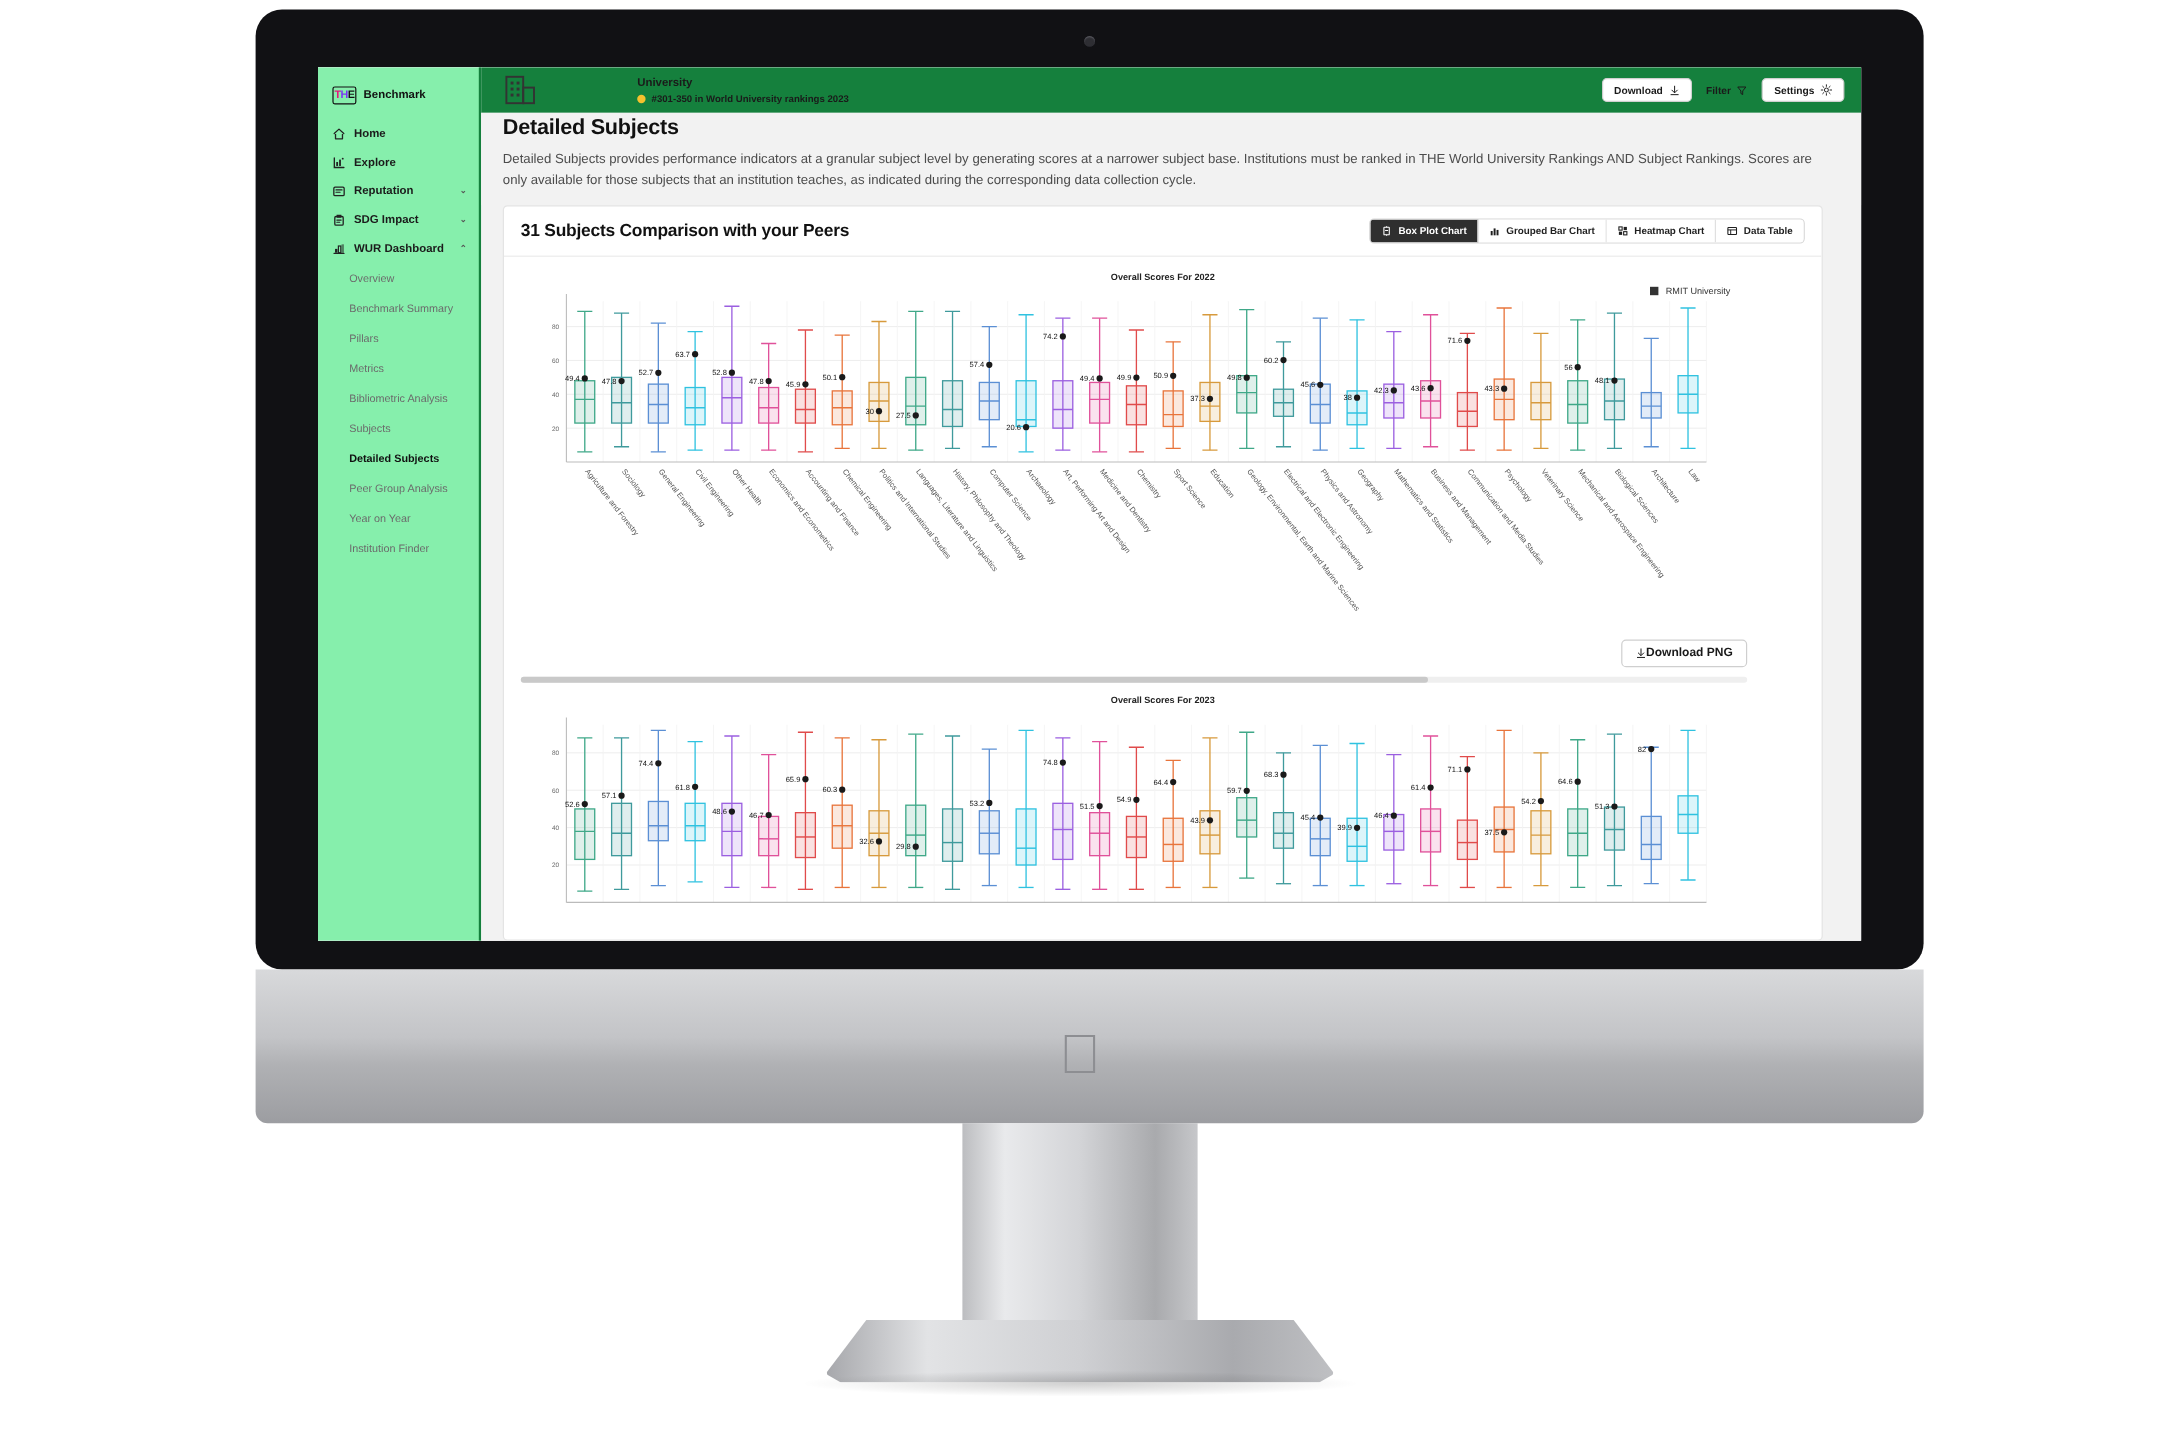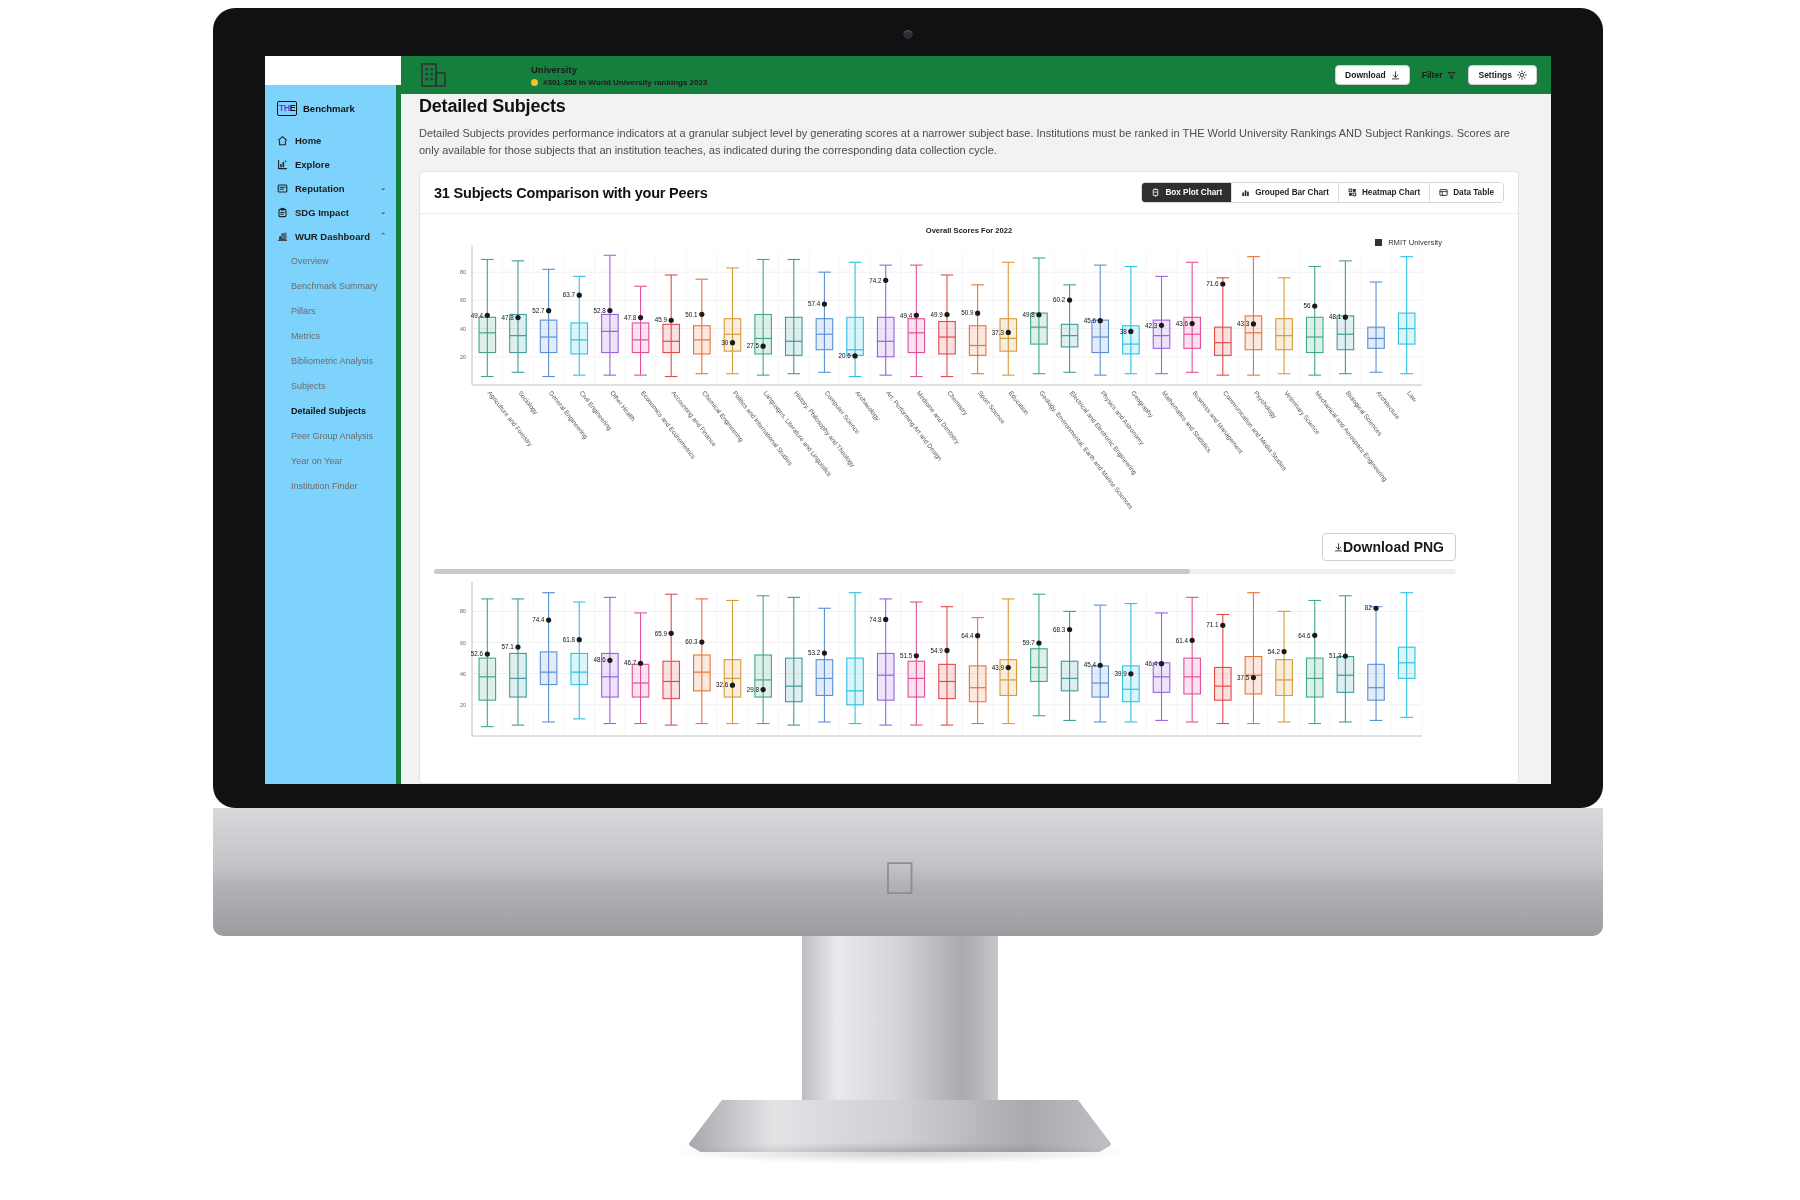--- a/index.html
+++ b/index.html
@@ -52,22 +52,22 @@
     position: absolute; left: 50%; top: 1142px; transform: translateX(-50%);
     width: 470px; height: 22px; border-radius: 50%;
     background: radial-gradient(ellipse at center, rgba(0,0,0,.18), rgba(0,0,0,0) 70%);
   }
 
   
   .app { position:absolute; inset:0; display:flex; background:#fff; }
 
   
   .sidebar {
-    width: 136px; flex: 0 0 136px; background:#7dd3fc;
-    border-right:5px solid #15803d; padding: 8px 0 0 0; margin-top: 29px;
+    width: 136px; flex: 0 0 136px; background:#86efac;
+    border-right:2px solid #15803d; padding: 8px 0 0 0;
   }
   .brand { display:flex; align-items:center; gap:6px; padding: 8px 0 12px 12px; }
   .brand-mark {
     width:20px;height:15px;border:1px solid #111;border-radius:2px;background:#fff;
     display:flex;align-items:center;justify-content:center;
     font-size:9px;font-weight:bold;letter-spacing:-.5px;line-height:1;
     background-image:linear-gradient(90deg,#e8127a 0 33%, #7b2ff7 33% 66%, #111 66% 100%);
     -webkit-background-clip:text; background-clip:text; color:transparent;
   }
   .brand-name { font-size:9.5px; font-weight:bold; color:#111; }
@@ -137,21 +137,21 @@
   .legend { position:absolute; right:62px; top:22px; display:flex; align-items:center; gap:6px;}
   .legend-swatch { width:7px;height:7px;background:#333;display:block;}
   .legend-label { font-size:7.6px; color:#333;}
 
   .plot-wrap { position:relative; }
   svg.plot { display:block; }
 
   .dl-row { display:flex; justify-content:flex-end; padding: 6px 48px 6px 0;}
   .dl-btn {
     display:flex;align-items:center;gap:0;border:1px solid #cfcfcf;background:#fff;
-    border-radius:4px;padding:5px 11px;font-size:14px;font-weight:bold;color:#1a1a1a;cursor:pointer;
+    border-radius:4px;padding:5px 11px;font-size:10px;font-weight:bold;color:#1a1a1a;cursor:pointer;
   }
   .hscroll { margin: 2px 48px 0 0; height:5px; background:#efefef; border-radius:3px; position:relative;}
   .hscroll-thumb { position:absolute;left:0;top:0;height:5px;width:74%;background:#c9c9c9;border-radius:3px;}
 
   .axis-label { font-size:6.4px; fill:#555; font-family:"Liberation Sans",sans-serif;}
   .tick-label { font-size:5.4px; fill:#666; font-family:"Liberation Sans",sans-serif;}
   .val-label { font-size:6.3px; fill:#111; font-family:"Liberation Sans",sans-serif; font-weight:500;}
 </style>
 </head>
 <body>
@@ -680,20 +680,21 @@
                     </svg>
                     <span>Download PNG</span>
                   </button>
                 </div>
                 <div class="hscroll">
                   <span class="hscroll-thumb"></span>
                 </div>
               </div>
 
               <div class="chart-block">
+                <div class="chart-caption">Overall Scores For 2023</div>
                 <div class="plot-wrap">
                   <svg class="plot" id="plot1" width="1000" height="180" viewBox="0 0 1000 180">
                       <line x1="38" x2="988" y1="130.8421052631579" y2="130.8421052631579" stroke="#ececec" stroke-width=".8"></line>
                       <text x="32" y="132.8421052631579" text-anchor="end" class="tick-label">20</text>
                       <line x1="38" x2="988" y1="99.6842105263158" y2="99.6842105263158" stroke="#ececec" stroke-width=".8"></line>
                       <text x="32" y="101.6842105263158" text-anchor="end" class="tick-label">40</text>
                       <line x1="38" x2="988" y1="68.52631578947368" y2="68.52631578947368" stroke="#ececec" stroke-width=".8"></line>
                       <text x="32" y="70.52631578947368" text-anchor="end" class="tick-label">60</text>
                       <line x1="38" x2="988" y1="37.36842105263159" y2="37.36842105263159" stroke="#ececec" stroke-width=".8"></line>
                       <text x="32" y="39.36842105263159" text-anchor="end" class="tick-label">80</text>

